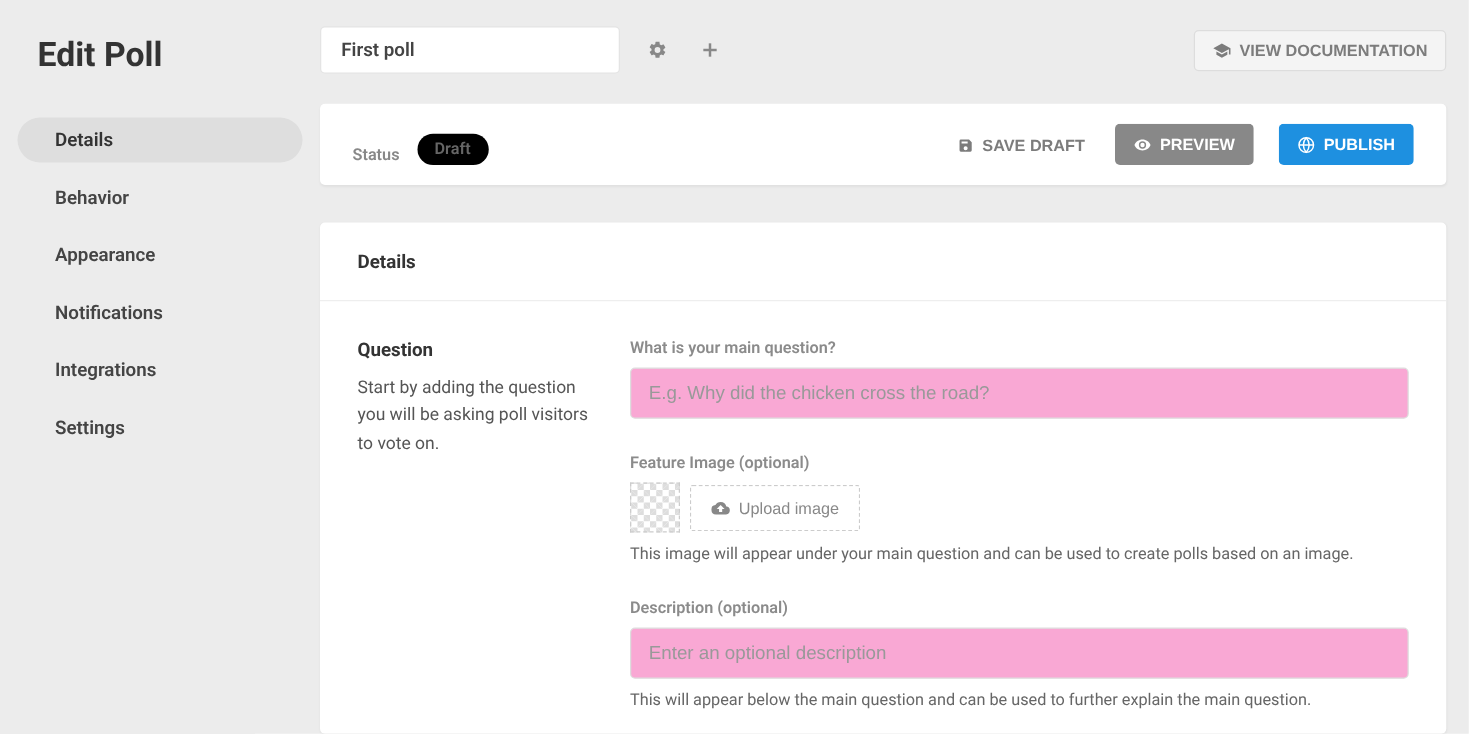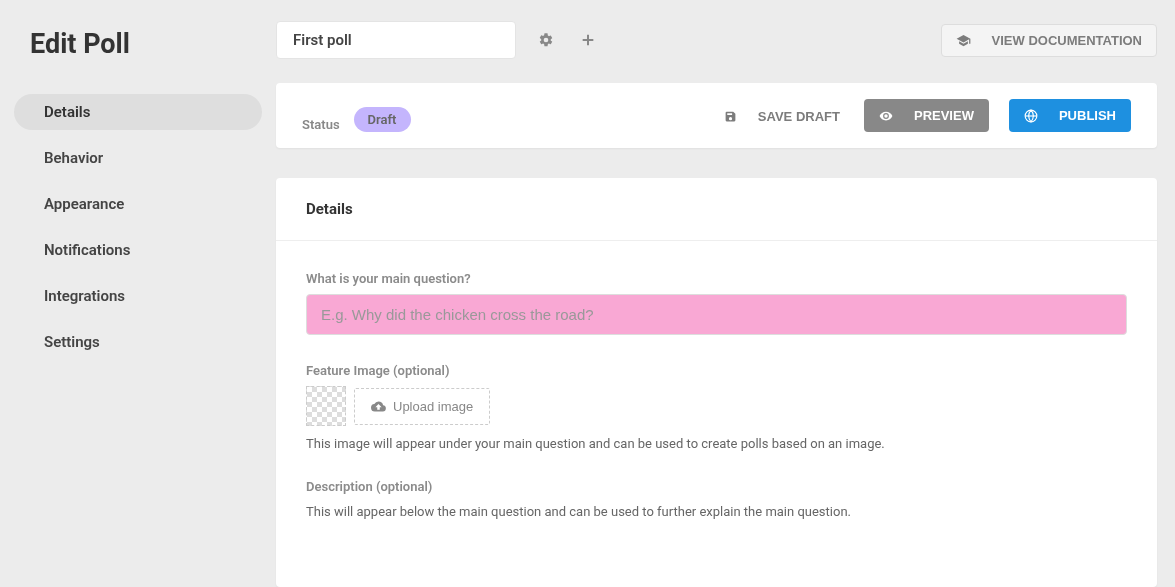--- a/index.html
+++ b/index.html
@@ -13,21 +13,21 @@
       color: #333;
       width: 1175px;
       height: 587px;
       overflow: hidden;
     }
     .container {
       display: flex;
       height: 100%;
     }
     .sidebar {
-      width: 276px;
+      width: 256px;
       padding-top: 28px;
       padding-left: 30px;
       padding-right: 30px;
     }
     .page-title {
       font-size: 27px;
       font-weight: 700;
       color: #333;
       margin-bottom: 34px;
     }
@@ -81,21 +81,21 @@
       justify-content: center;
       color: #888;
       cursor: pointer;
     }
     .spacer {
       flex: 1;
     }
     .btn {
       display: inline-flex;
       align-items: center;
-      gap: 21px;
+      gap: 7px;
       border-radius: 4px;
       padding: 8px 14px;
       font-size: 13px;
       font-weight: 700;
       cursor: pointer;
       border: 1px solid transparent;
     }
     .btn-light {
       background: #f4f4f4;
       color: #7c7c7c;
@@ -123,21 +123,21 @@
       align-items: flex-end;
       margin-bottom: 30px;
     }
     .status-label {
       font-size: 13px;
       color: #888;
       font-weight: 600;
       margin-right: 14px;
     }
     .badge {
-      background: #c4b5fd;
+      background: #000000;
       color: #666;
       font-size: 13px;
       font-weight: 600;
       padding: 5px 14px;
       border-radius: 14px;
     }
     .details-card {
       background: #fff;
       border-radius: 4px;
       box-shadow: 0 1px 2px rgba(0,0,0,0.05);
@@ -302,20 +302,24 @@
               <path d="M12 2a15.3 15.3 0 0 1 4 10 15.3 15.3 0 0 1-4 10 15.3 15.3 0 0 1-4-10 15.3 15.3 0 0 1 4-10z"></path>
             </svg>
         </span>
         <span>PUBLISH</span>
       </button>
     </div>
 
     <div class="details-card">
       <div class="card-header">Details</div>
       <div class="card-body">
+        <div class="left-col">
+          <div class="section-title">Question</div>
+          <div class="section-desc">Start by adding the question you will be asking poll visitors to vote on.</div>
+        </div>
         <div class="right-col">
           <div class="field-group">
             <label class="field-label">What is your main question?</label>
             <input type="text" class="text-input" placeholder="E.g. Why did the chicken cross the road?" style="">
           </div>
 
           <div class="field-group">
             <label class="field-label">Feature Image (optional)</label>
             <div class="upload-row">
               <div class="checker"></div>
@@ -326,19 +330,20 @@
                     </svg>
                 </span>
                 <span>Upload image</span>
               </button>
             </div>
             <div class="help-text">This image will appear under your main question and can be used to create polls based on an image.</div>
           </div>
 
           <div class="field-group" style="margin-bottom:16px">
             <label class="field-label">Description (optional)</label>
+            <input type="text" class="text-input" placeholder="Enter an optional description" style="">
             <div class="help-text">This will appear below the main question and can be used to further explain the main question.</div>
           </div>
         </div>
       </div>
     </div>
   </main>
 </div>
 
 </body></html>

